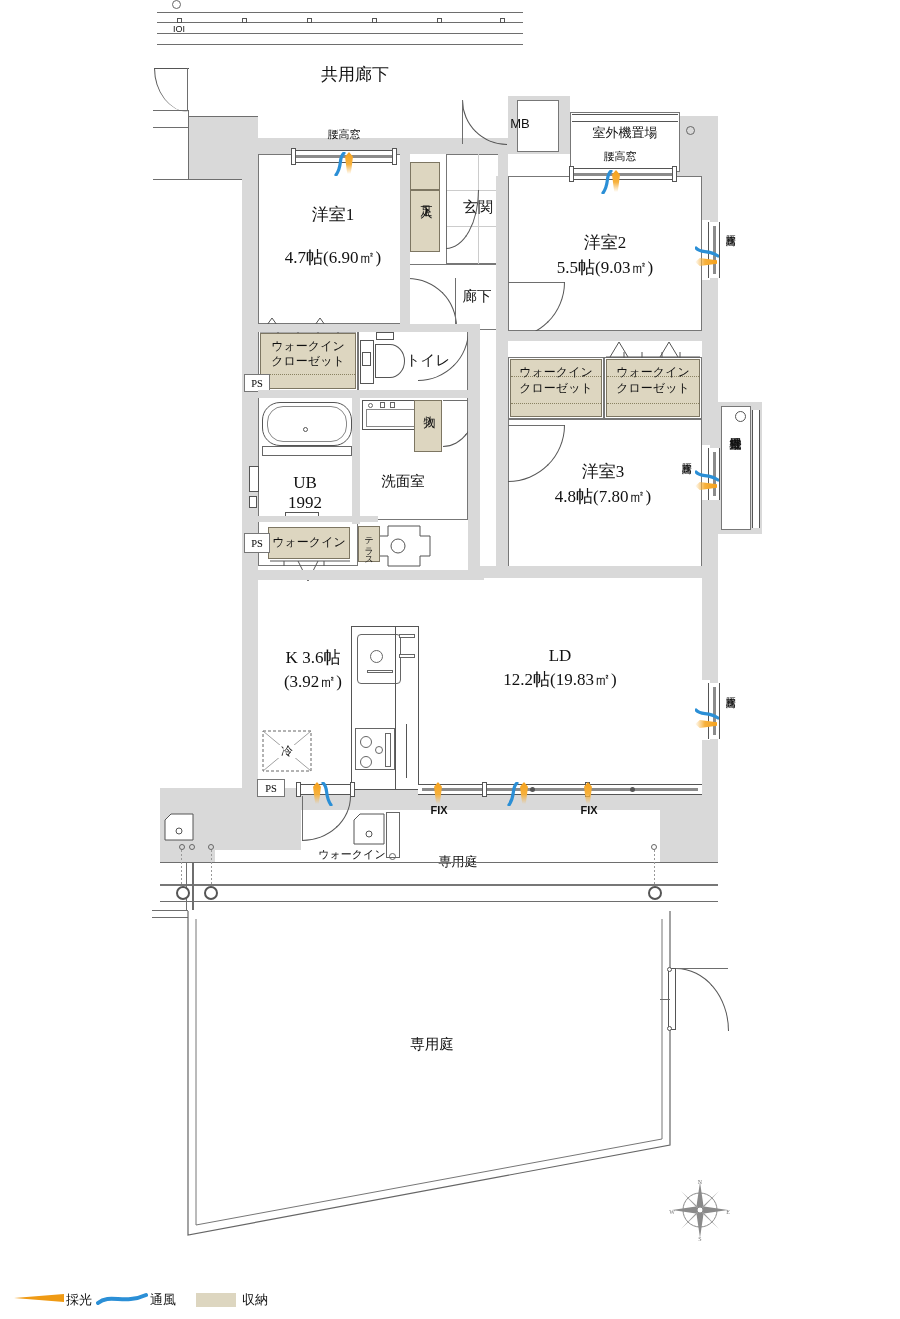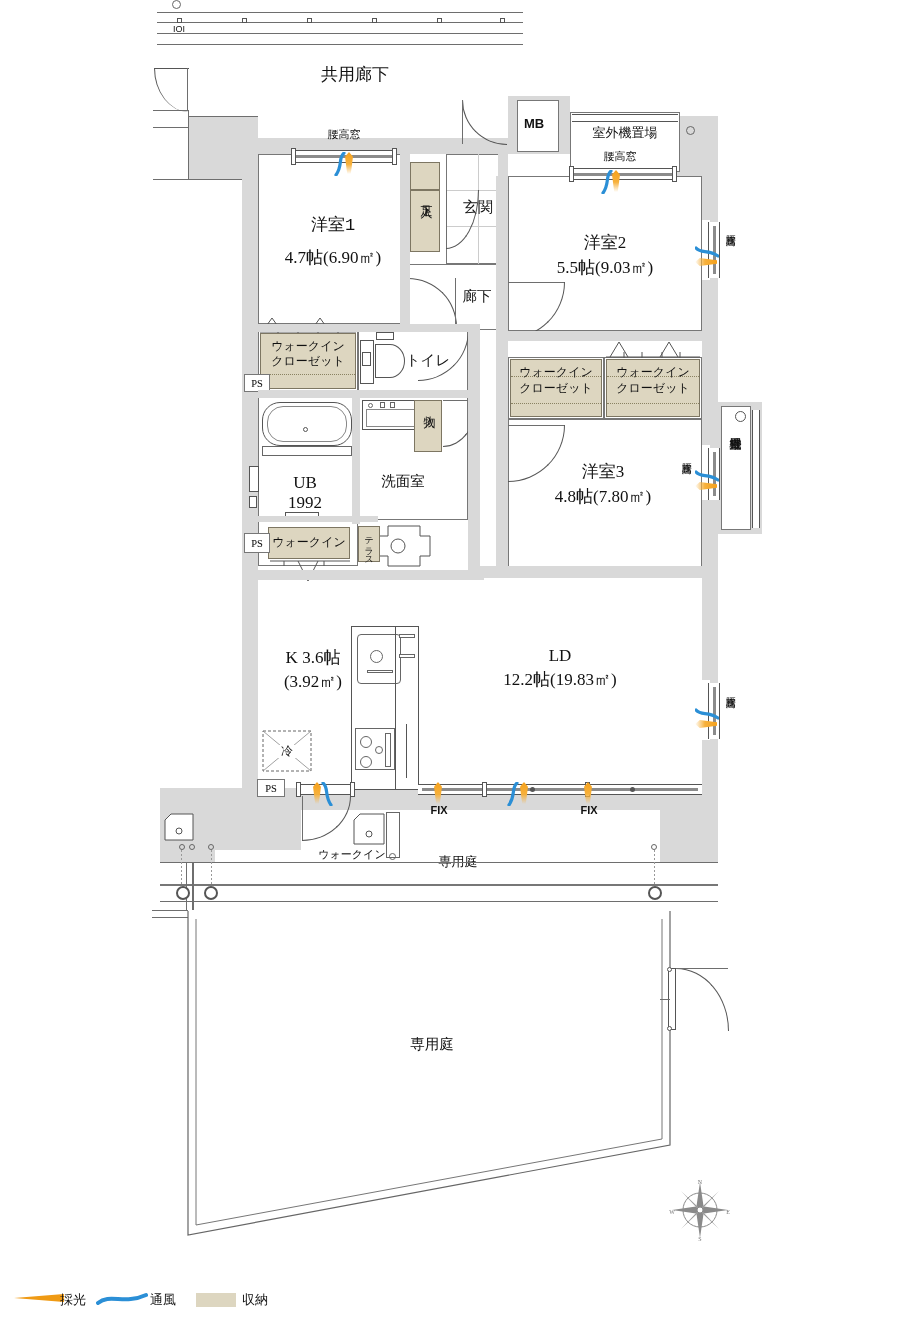--- a/index.html
+++ b/index.html
@@ -83,21 +83,21 @@
   <div class="thin" style="left:153px;top:127px;width:36px;height:1px;"></div>
   <div class="thin" style="left:188px;top:110px;width:1px;height:17px;"></div>
   <div class="arc arc-tl" style="left:154px;top:68px;width:34px;height:43px;border-radius:0 0 0 100%;"></div>
   <div class="thin" style="left:187px;top:68px;width:1px;height:43px;"></div>
 
   <div class="wallnb" style="left:258px;top:138px;width:250px;height:16px;"></div>
   <div class="wallnb" style="left:242px;top:138px;width:16px;height:440px;"></div>
 
   <div class="wallnb" style="left:508px;top:96px;width:62px;height:58px;"></div>
   <div class="rm" style="left:517px;top:100px;width:42px;height:52px;"></div>
-  <div class="lbl f13 sans" style="left:518px;top:117px;width:32px;font-weight:700;">MB</div>
+  <div class="lbl f13 sans" style="left:504px;top:117px;width:32px;font-weight:400;">MB</div>
 
   <div class="wallnb" style="left:570px;top:116px;width:148px;height:60px;"></div>
   <div class="rm" style="left:570px;top:112px;width:110px;height:60px;"></div>
   <div class="win" style="left:572px;top:114px;width:106px;height:8px;"></div>
   <div class="lbl f13" style="left:572px;top:126px;width:106px;">室外機置場</div>
 
   <div class="wallnb" style="left:680px;top:126px;width:38px;height:50px;"></div>
   <div class="abs" style="left:686px;top:126px;width:9px;height:9px;border:1px solid #666;border-radius:50%;"></div>
 
   <div class="wallnb" style="left:702px;top:160px;width:16px;height:60px;"></div>
@@ -116,21 +116,21 @@
   <div class="winv" style="left:752px;top:410px;width:8px;height:118px;"></div>
 
   <div class="wallnb" style="left:242px;top:578px;width:16px;height:210px;"></div>
 
   <div class="wallnb" style="left:160px;top:788px;width:558px;height:22px;"></div>
   <div class="wallnb" style="left:160px;top:805px;width:55px;height:58px;"></div>
   <div class="wallnb" style="left:196px;top:805px;width:105px;height:45px;"></div>
   <div class="wallnb" style="left:660px;top:805px;width:58px;height:58px;"></div>
 
   <div class="rm" style="left:258px;top:154px;width:150px;height:170px;"></div>
-  <div class="lbl f18" style="left:283px;top:216px;width:100px;font-family:Liberation Mono, monospace;">洋室1</div>
+  <div class="lbl f18" style="left:283px;top:205px;width:100px;">洋室1</div>
   <div class="lbl f18" style="left:268px;top:248px;width:130px;">4.7帖(6.90㎡)</div>
 
   <div class="win" style="left:292px;top:150px;width:104px;height:13px;"></div>
   <div class="sash" style="left:296px;top:155px;width:96px;height:3px;"></div>
   <div class="abs" style="left:291px;top:148px;width:5px;height:17px;border:1px solid #555;background:#fff;"></div>
   <div class="abs" style="left:392px;top:148px;width:5px;height:17px;border:1px solid #555;background:#fff;"></div>
   <div class="lbl f11" style="left:316px;top:128px;width:56px;">腰高窓</div>
   <div class="light" style="left:345px;top:152px;"></div>
   <svg class="vent" style="left:333px;top:152px;" viewBox="0 0 13 24">
       <path d="M11 1 C5 6,10 13,3 23" stroke="#2b8fd6" stroke-width="3.2" fill="none" stroke-linecap="round"></path>
@@ -416,21 +416,21 @@
     <text x="32" y="6" font-size="6" fill="#777" text-anchor="middle" font-family="Liberation Serif, serif">N</text>
     <text x="60" y="36" font-size="6" fill="#777" text-anchor="middle" font-family="Liberation Serif, serif">E</text>
     <text x="32" y="63" font-size="6" fill="#777" text-anchor="middle" font-family="Liberation Serif, serif">S</text>
     <text x="4" y="36" font-size="6" fill="#777" text-anchor="middle" font-family="Liberation Serif, serif">W</text>
   </svg>
 
   <div class="legend">
     <svg class="lgsw" style="left:14px;top:10px;width:52px;height:14px;" viewBox="0 0 52 14">
         <path d="M0 5 L50 1 L50 9 Z" fill="#ef9a14"></path>
       </svg>
-    <div class="lgitem" style="left:60px;top:8px;">採光</div>
+    <div class="lgitem" style="left:66px;top:8px;">採光</div>
     <svg class="lgsw" style="left:96px;top:8px;width:52px;height:18px;" viewBox="0 0 52 18">
         <path d="M2 12 C14 2, 28 14, 50 4" stroke="#2b8fd6" stroke-width="4" fill="none" stroke-linecap="round"></path>
       </svg>
     <div class="lgitem" style="left:150px;top:8px;">通風</div>
     <div class="lgsw" style="left:196px;top:10px;width:40px;height:14px;background:#ddd6c0;"></div>
     <div class="lgitem" style="left:242px;top:8px;">収納</div>
   </div>
 
 </div>
 

